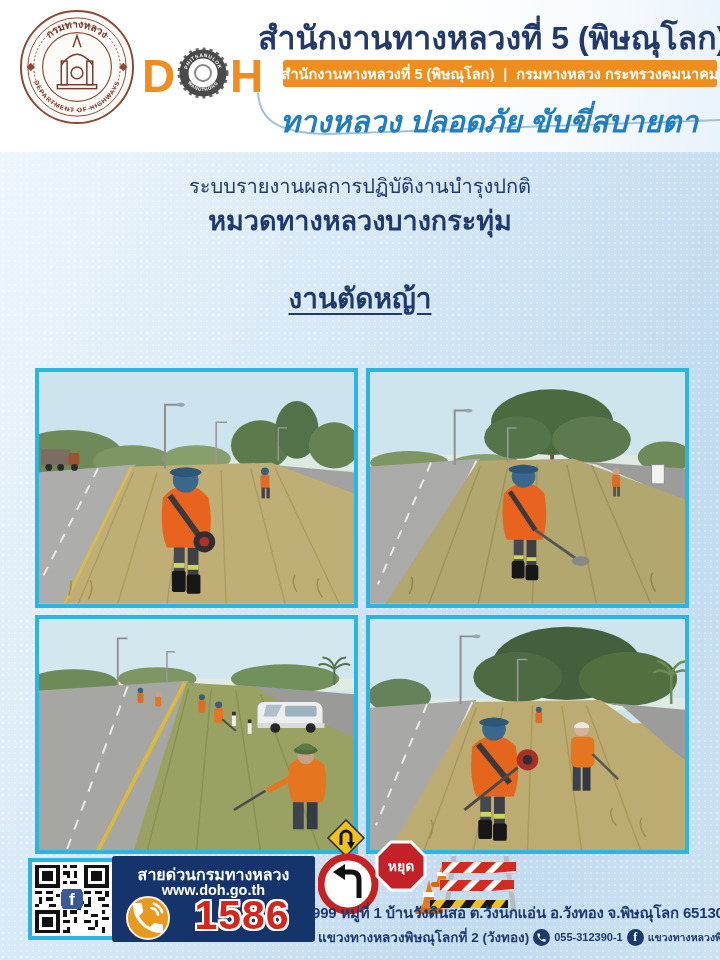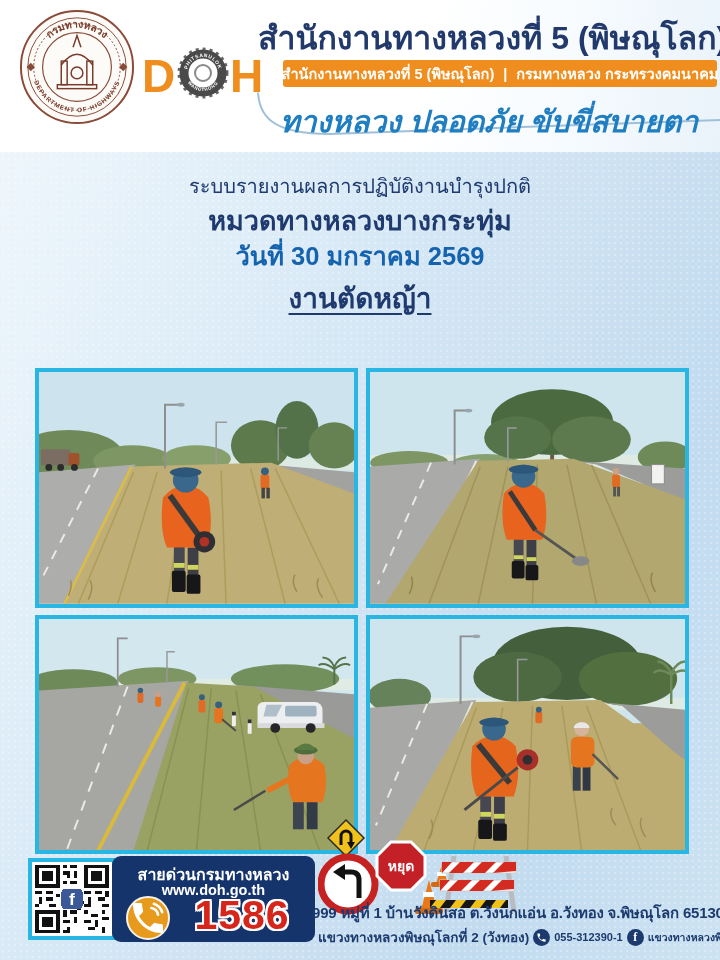--- a/index.html
+++ b/index.html
@@ -14,21 +14,21 @@
           background:linear-gradient(100deg,#ffffff 58%,#f7fbfe 78%,#e9f3fa 100%);}
   .agency-title{font-size:32px;font-weight:700;color:#21396b;white-space:nowrap;text-align:center;}
   .subbar{background:#ef8e1e;border-radius:3px;display:flex;align-items:center;justify-content:center;
           gap:9px;color:#ffffff;font-size:14.5px;font-weight:700;white-space:nowrap;}
   .slogan{font-size:30px;font-weight:800;font-style:italic;color:#1f7dc1;text-align:left;white-space:nowrap;}
   .rline{position:absolute;left:0;width:720px;text-align:center;color:#1e3a6e;white-space:nowrap;}
   .photo-grid{position:absolute;left:35px;top:368px;width:654px;height:486px;
               display:grid;grid-template-columns:1fr 1fr;grid-template-rows:1fr 1fr;column-gap:8px;row-gap:7px;}
   .photo{border:4px solid #2ab6e3;background:#cde4ee;overflow:hidden;}
   .photo svg{display:block;width:100%;height:100%;}
-  .navy-panel{position:absolute;left:112px;top:856px;width:203px;height:86px;background:#15346c;border-radius:9px;}
+  .navy-panel{position:absolute;left:112px;top:856px;width:203px;height:86px;background:#15346c;border-radius:3px;}
   .white-outline{text-shadow:-2px 0 #fff,2px 0 #fff,0 -2px #fff,0 2px #fff,-2px -2px #fff,2px 2px #fff,-2px 2px #fff,2px -2px #fff;}
   .chip{width:17px;height:17px;border-radius:50%;background:#1c3a6e;display:inline-flex;
         align-items:center;justify-content:center;flex:0 0 auto;}
   .office-row{position:absolute;left:318px;top:926px;width:400px;height:22px;display:flex;align-items:center;gap:4px;
               color:#1c3a6e;white-space:nowrap;}
 </style>
 </head>
 <body>
 
 <div class="page">
@@ -96,21 +96,20 @@
       <span>กรมทางหลวง กระทรวงคมนาคม</span>
     </div>
 
     <div class="abs slogan" style="left:280px;top:98px;width:428px;">ทางหลวง ปลอดภัย ขับขี่สบายตา</div>
   </div>
 
   <div class="dots"></div>
 
   <div class="rline" style="top:170px;font-size:20px;font-weight:400;">ระบบรายงานผลการปฏิบัติงานบำรุงปกติ</div>
   <div class="rline" style="top:199px;font-size:27px;font-weight:700;">หมวดทางหลวงบางกระทุ่ม</div>
-  <div class="rline" style="top:236px;font-size:25.5px;font-weight:800;color:#1563ae;">วันที่  30 มกราคม 2569</div>
   <div class="rline" style="top:276px;font-size:28px;font-weight:800;text-decoration:underline;text-underline-offset:5px;">งานตัดหญ้า</div>
 
   <div class="photo-grid">
 
     <div class="photo">
       <svg viewBox="0 0 320 240" preserveAspectRatio="none">
         <rect width="320" height="122" fill="#cde4ee"></rect>
         <rect y="88" width="320" height="14" fill="#e4ecdf" opacity="0.7"></rect>
         <rect y="118" width="320" height="122" fill="#c7b77e"></rect>
         <ellipse cx="30" cy="86" rx="55" ry="26" fill="#6f8a58"></ellipse>

